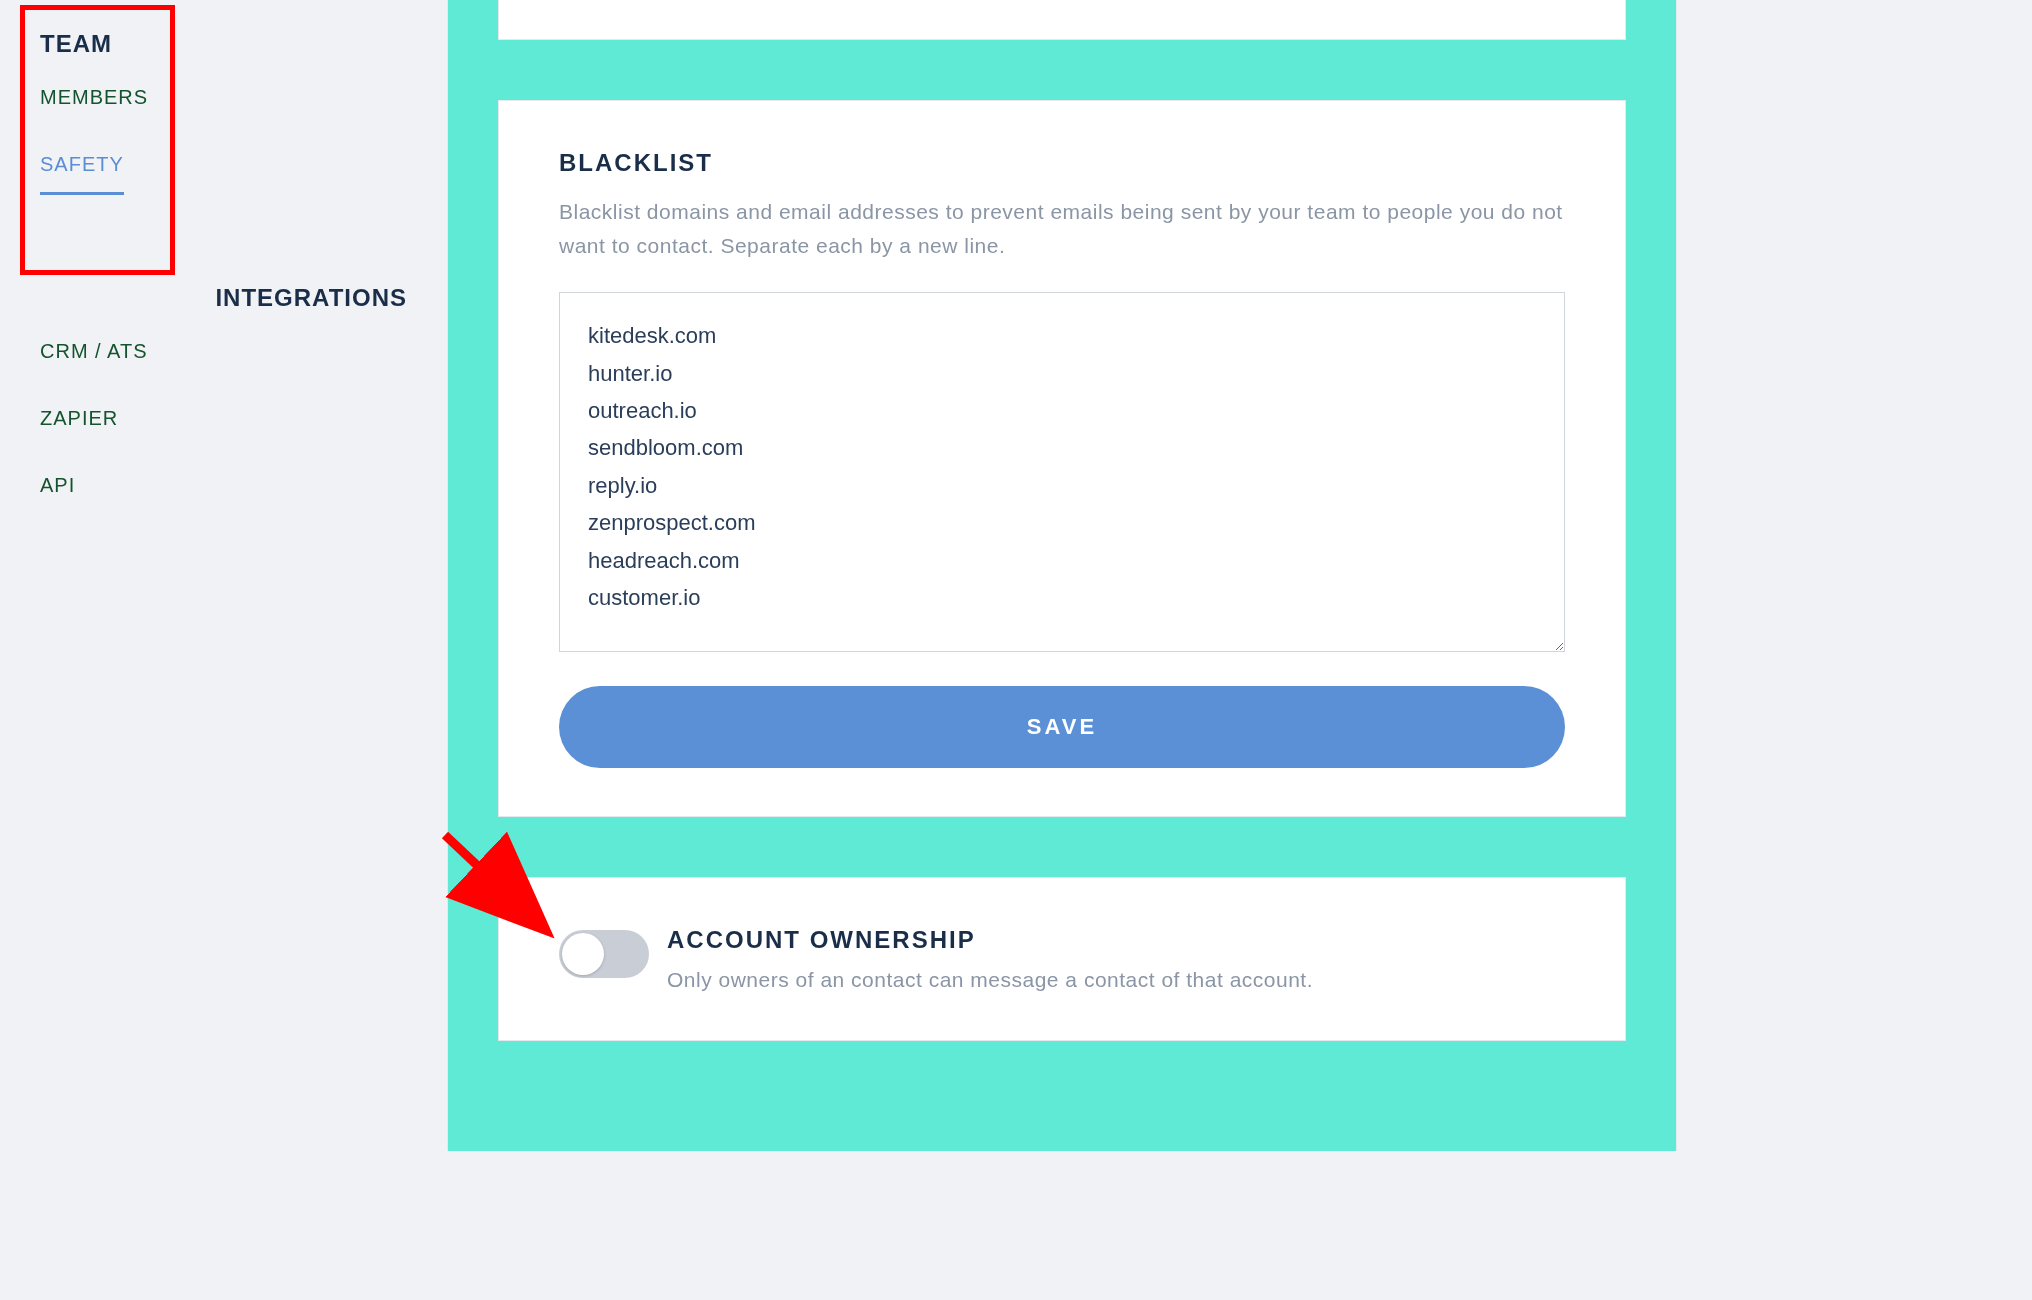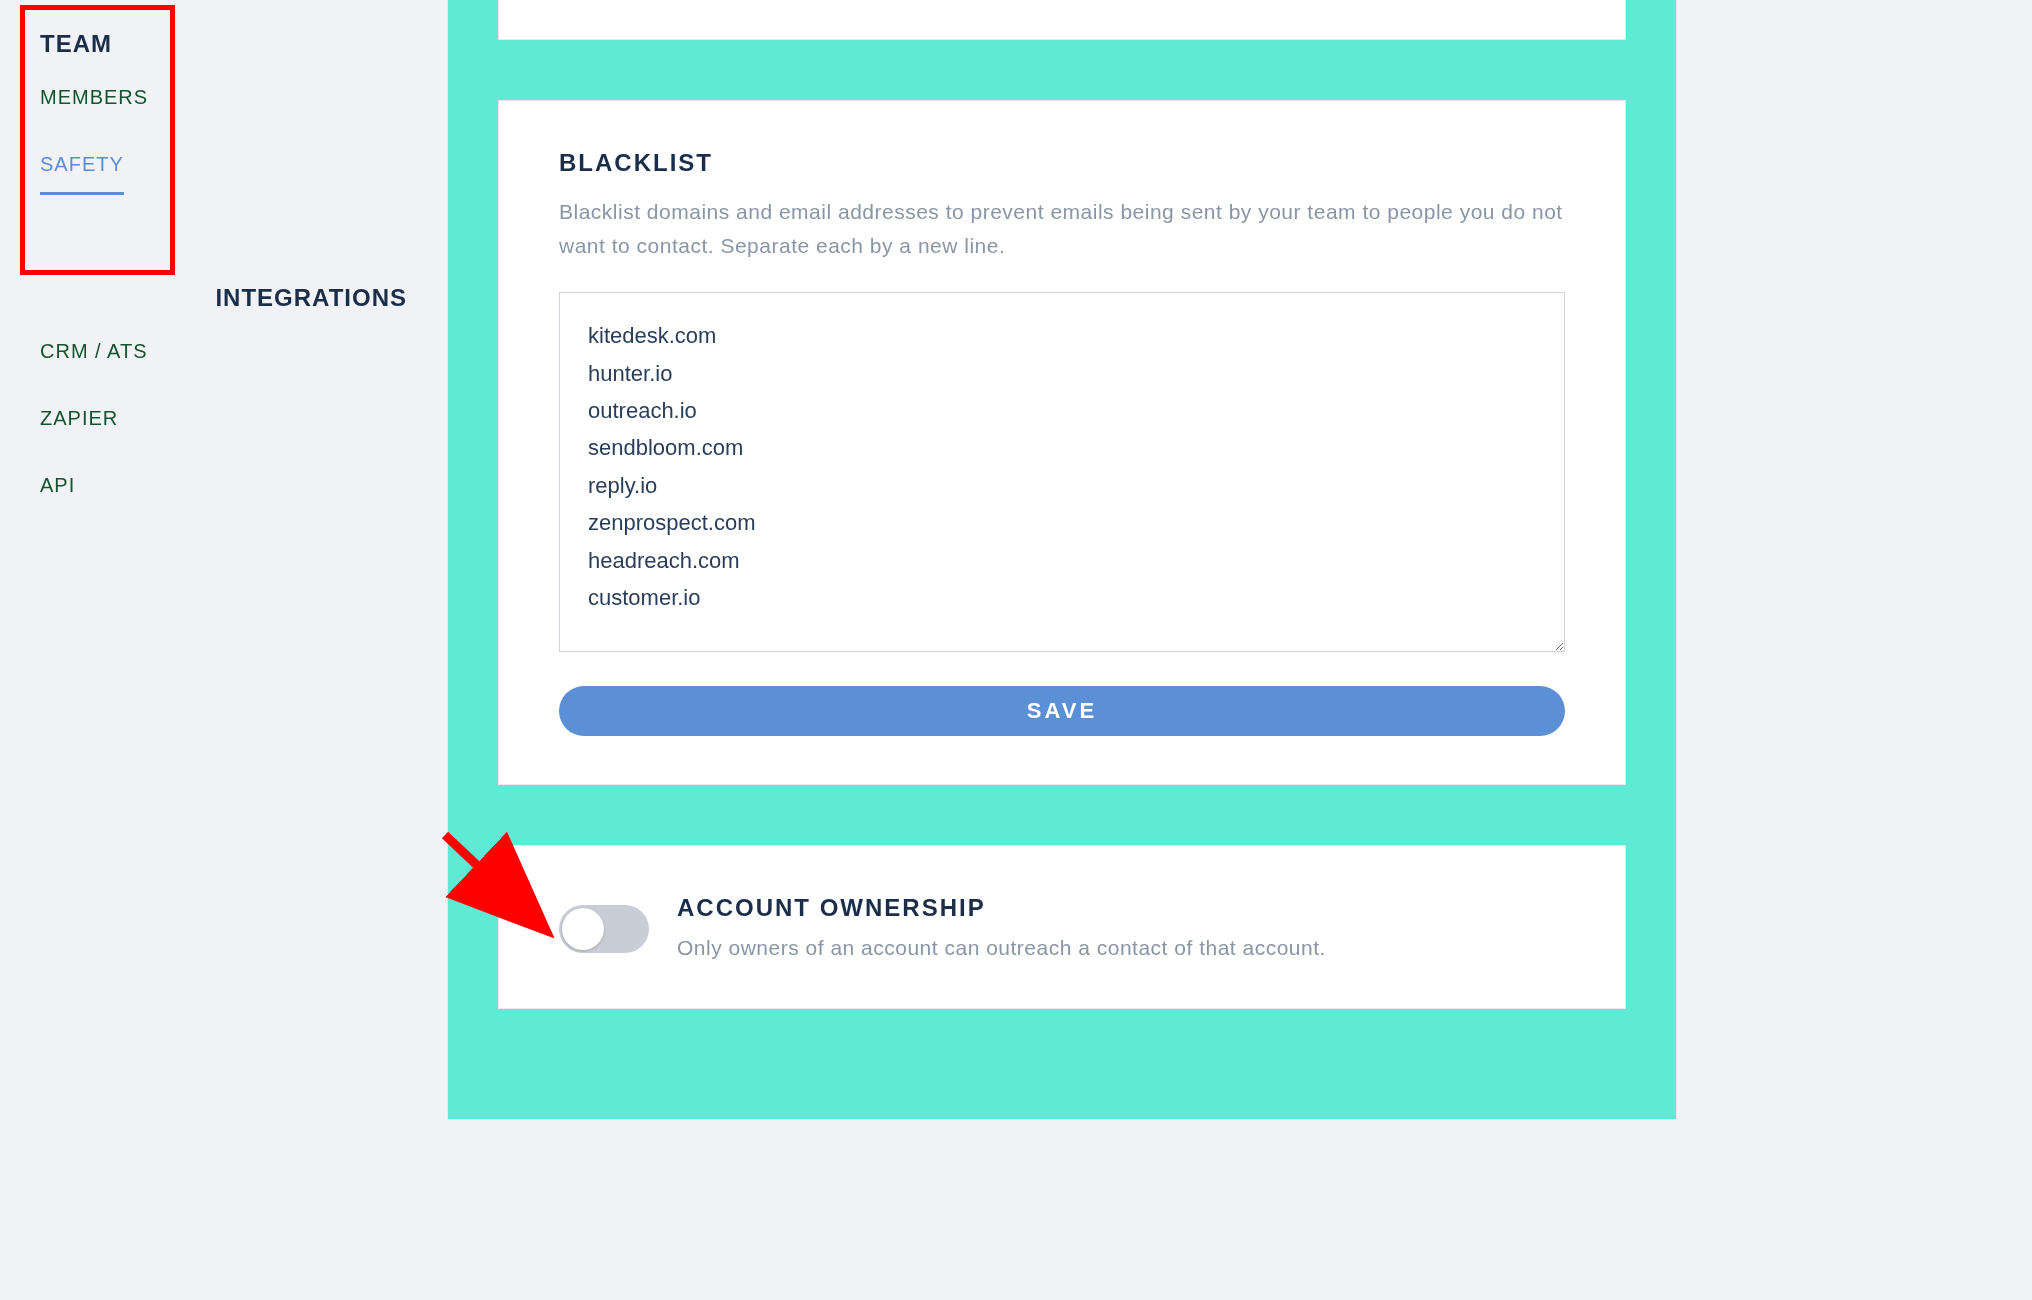--- a/index.html
+++ b/index.html
@@ -114,32 +114,32 @@
       resize: vertical;
       outline: none;
     }
     
     .save-button {
       width: 100%;
       background-color: #5b8fd6;
       color: #ffffff;
       border: none;
       border-radius: 50px;
-      padding: 12px 0;
+      padding: 28px 0;
       font-size: 22px;
       font-weight: 600;
       letter-spacing: 3px;
       cursor: pointer;
       margin-top: 30px;
     }
     
     .ownership-card {
       display: flex;
-      align-items: center;
-      gap: 28px;
+      align-items: flex-start;
+      gap: 18px;
     }
     
     .toggle-switch {
       width: 90px;
       height: 48px;
       background-color: #c9ced6;
       border-radius: 50px;
       position: relative;
       cursor: pointer;
       flex-shrink: 0;
@@ -245,21 +245,21 @@
 customer.io</textarea>
         <button class="save-button">SAVE</button>
       </div>
 
       <div class="card ownership-card">
         <div class="toggle-switch">
           <div class="toggle-knob"></div>
         </div>
         <div class="ownership-text">
           <div class="ownership-title">ACCOUNT OWNERSHIP</div>
-          <div class="ownership-description">Only owners of an account can outreach a contact of that account.</div>
+          <div class="ownership-description">Only owners of an contact can message a contact of that account.</div>
         </div>
       </div>
 
     </div>
   </div>
 
 </div>
 
 <div class="annotation-box"></div>
 

